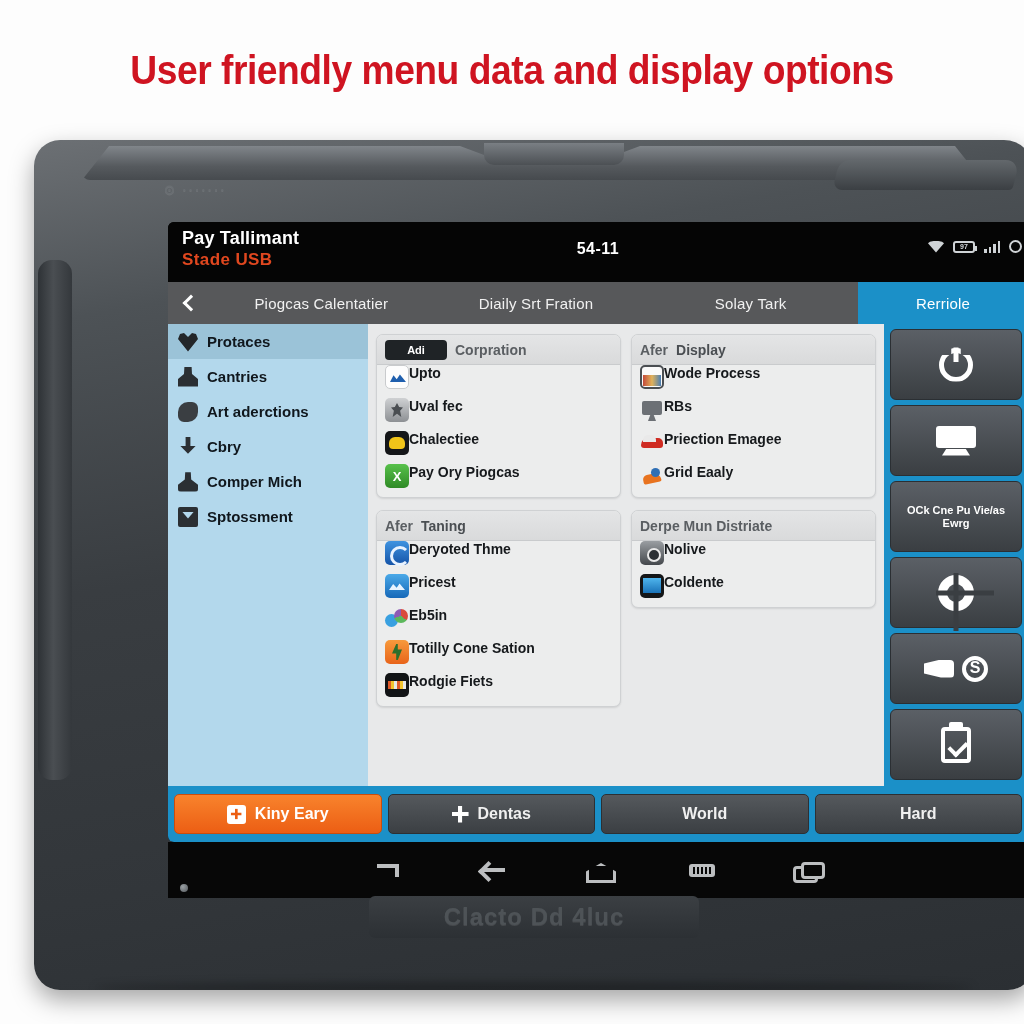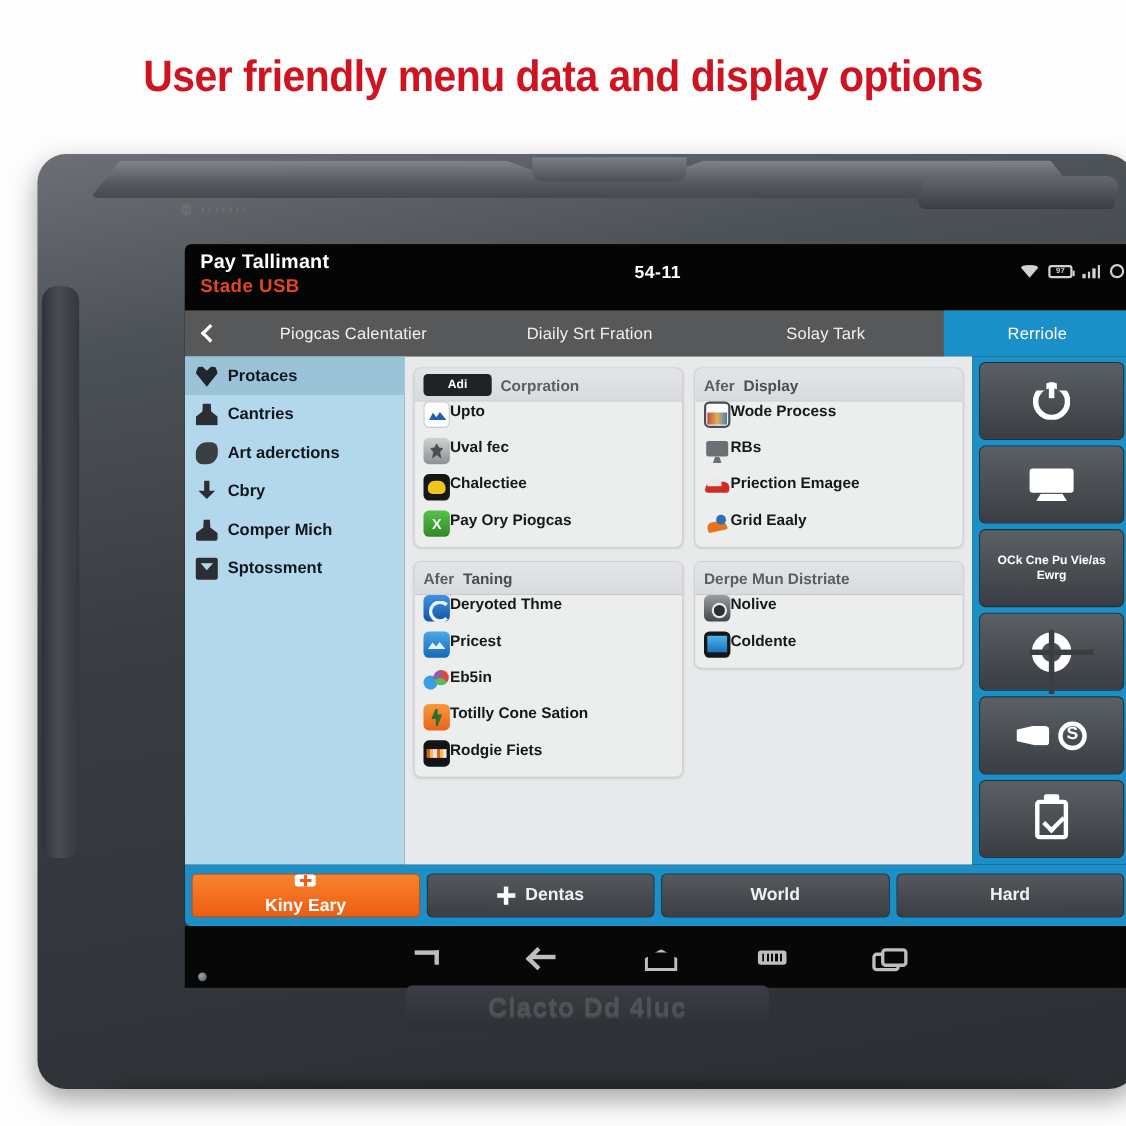--- a/index.html
+++ b/index.html
@@ -259,21 +259,21 @@
   .gl-clip:after{content:"";position:absolute;left:4px;top:10px;width:14px;height:8px;
     border-left:4px solid #fff;border-bottom:4px solid #fff;transform: rotate(-45deg);}
 
   
   .btnbar { height:56px; background:#1b90c8; display:flex; align-items:center; gap:6px; padding:0 6px; }
   .bbtn { flex:1; height:40px; border-radius:5px;
           background: linear-gradient(180deg,#55595d,#3b3f43);
           border:1px solid #2c3034;
           display:flex;align-items:center;justify-content:center;gap:9px;
           color:#f0f0f0; font-size:16px; font-weight:bold; }
-  .bbtn.primary { background: linear-gradient(180deg,#f8832c,#ec5e14); border-color:#c94d0d; color:#fff;flex-direction:column; }
+  .bbtn.primary { background: linear-gradient(180deg,#f8832c,#ec5e14); border-color:#c94d0d; color:#fff; }
   .plus-box{width:19px;height:19px;background:#fff;border-radius:3px;position:relative;}
   .plus-box:after{content:"";position:absolute;left:50%;top:50%;transform:translate(-50%,-50%);
     width:11px;height:11px;background:#ec5e14;
     clip-path: polygon(38% 0,62% 0,62% 38%,100% 38%,100% 62%,62% 62%,62% 100%,38% 100%,38% 62%,0 62%,0 38%,38% 38%);}
   .plus-glyph{width:17px;height:17px;background:#fff;
     clip-path: polygon(38% 0,62% 0,62% 38%,100% 38%,100% 62%,62% 62%,62% 100%,38% 100%,38% 62%,0 62%,0 38%,38% 38%);}
 
   
   .navbar {
     position:absolute; left:134px; top:702px; width:860px; height:56px;

